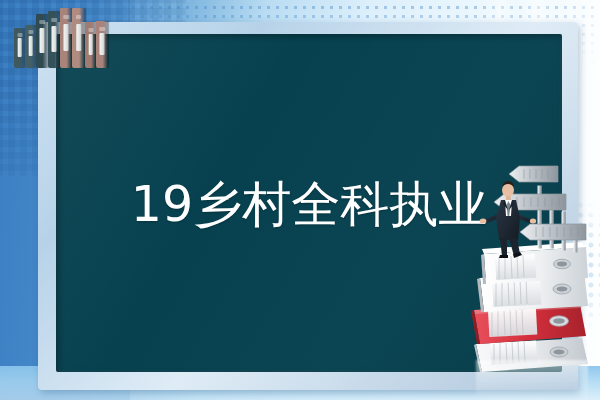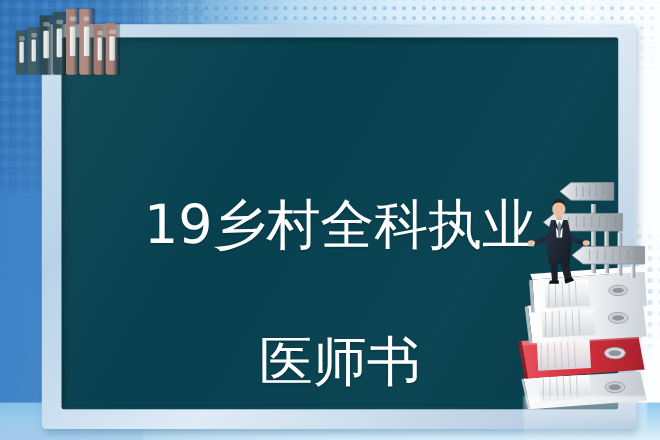--- a/index.html
+++ b/index.html
@@ -217,21 +217,20 @@
   <div class="bg-dots-right"></div>
   <div class="bg-floor"></div>
 
   <div class="board-frame"></div>
   <div class="board-surface">
     <div class="board-sheen"></div>
   </div>
 
   <div class="board-title">
     <div>19乡村全科执业</div>
-    <div>医师书</div>
   </div>
 
   <div class="binder-row" id="binder-row">
       <div class="binder" style="left: 0px; width: 11px; height: 40px; background: linear-gradient(to right, rgb(63, 90, 95) 0%, rgb(63, 90, 95) 55%, rgba(0, 0, 0, 0.3) 100%);">
         <span class="ring"></span>
         <span class="label"></span>
       </div>
       <div class="binder" style="left: 11px; width: 11px; height: 43px; background: linear-gradient(to right, rgb(68, 96, 101) 0%, rgb(68, 96, 101) 55%, rgba(0, 0, 0, 0.3) 100%);">
         <span class="ring"></span>
         <span class="label"></span>

